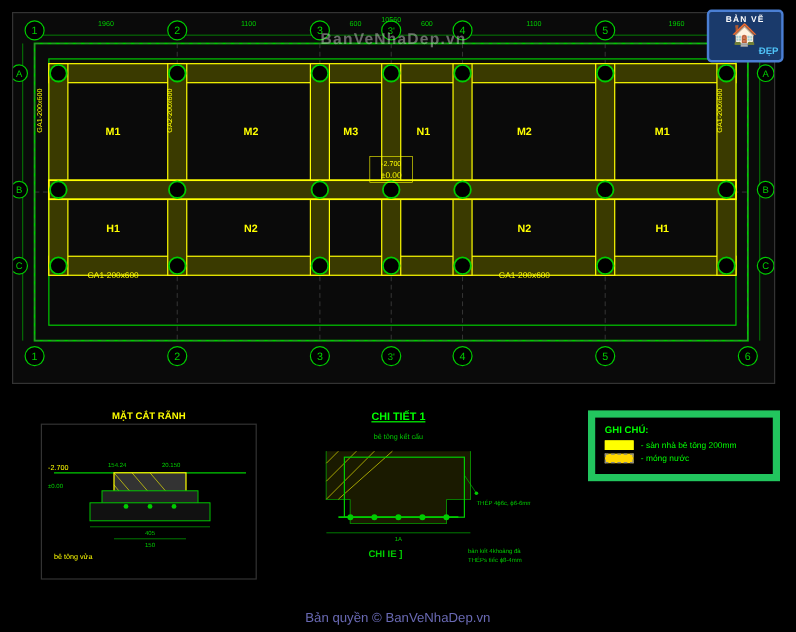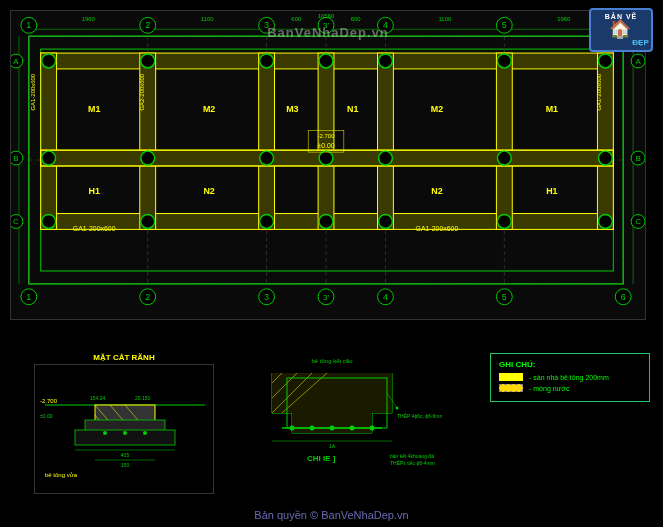--- a/index.html
+++ b/index.html
@@ -107,21 +107,21 @@
     .main-title {
       color: #ffff00;
       font-size: 13px;
       font-weight: bold;
       letter-spacing: 2px;
     }
 
     
     .bottom-section {
       position: absolute;
-      top: 353px;
+      top: 342px;
       left: 10px;
       width: 640px;
       height: 170px;
       display: flex;
       gap: 8px;
       padding-left: 24px;
     }
 
     
     .detail-left {
@@ -159,21 +159,21 @@
       margin-bottom: 4px;
     }
 
     
     .legend-area {
       width: 200px;
       position: relative;
     }
 
     .legend-box {
-      border: 1px solid #22c55e;
+      border: 6px solid #22c55e;
       padding: 6px 8px;
       width: 160px;
       float: right;
     }
 
     .legend-title {
       color: #00ff00;
       font-size: 8px;
       font-weight: bold;
       margin-bottom: 4px;
@@ -408,20 +408,23 @@
 
           <text x="10" y="112" fill="#ffff00" font-size="6">bê tông vửa</text>
 
           <text x="55" y="35" fill="#00cc00" font-size="5">154.24</text>
           <text x="100" y="35" fill="#00cc00" font-size="5">20.150</text>
         </svg>
       </div>
     </div>
 
     <div class="detail-center">
+      <div class="chi-tiet-title">
+        <span>CHI TIẾT 1</span>
+      </div>
       <div style="display:flex; gap:8px;justify-content:flex-end;">
         <svg width="210" height="120" viewBox="0 0 210 120">
 
           <polyline points="40,20 40,60 60,60 60,80 140,80 140,60 160,60 160,20" fill="none" stroke="#00cc00" stroke-width="1"></polyline>
 
           <polygon points="40,20 40,60 60,60 60,80 140,80 140,60 160,60 160,20 40,20" fill="#1a1a00" stroke="none"></polygon>
 
           <line x1="40" y1="30" x2="50" y2="20" stroke="#ffff00" stroke-width="0.5"></line>
           <line x1="40" y1="45" x2="65" y2="20" stroke="#ffff00" stroke-width="0.5"></line>
           <line x1="40" y1="60" x2="80" y2="20" stroke="#ffff00" stroke-width="0.5"></line>

